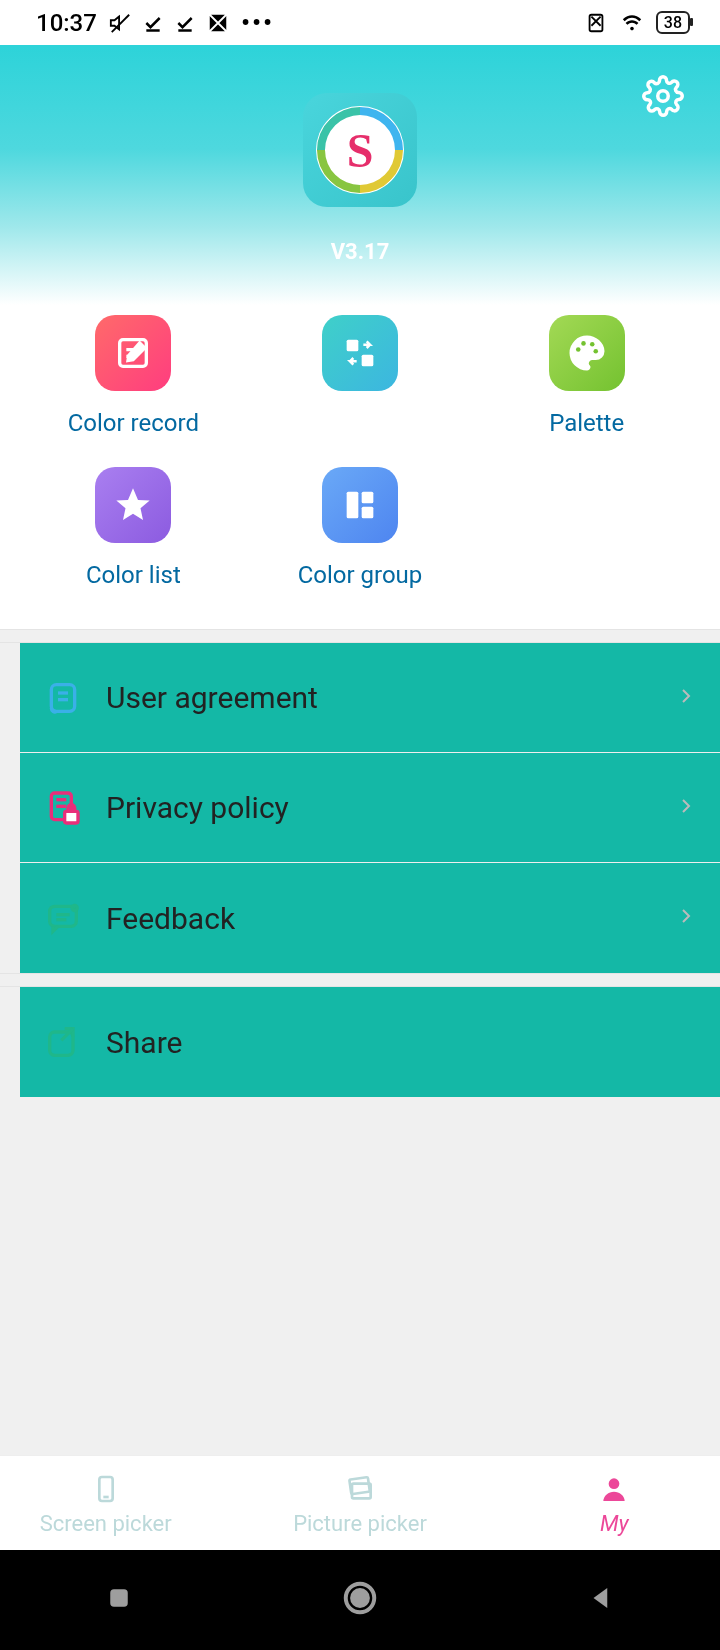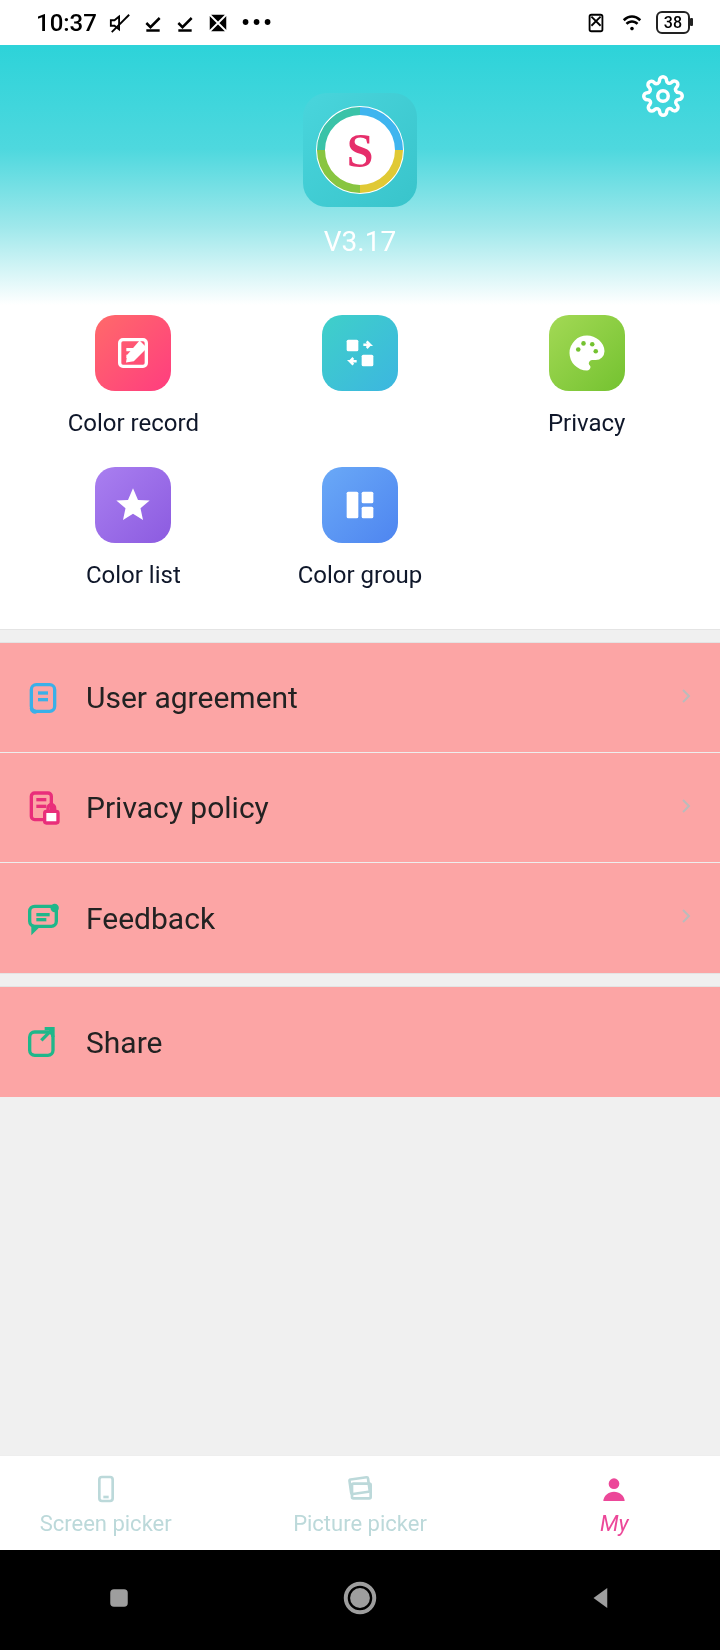--- a/index.html
+++ b/index.html
@@ -89,24 +89,24 @@
     height: 70px;
     border-radius: 50%;
     border: 8px solid transparent;
     border-top-color: #3fb5ef;
     border-right-color: #e0c935;
     border-bottom-color: #88c540;
     border-left-color: #3ac3a8;
     transform: rotate(45deg);
   }
   .version {
-    margin-top: 18px;
+    margin-top: 32px;
     color: #fff;
-    font-size: 28px;
-    font-weight: 400;
+    font-size: 22px;
+    font-weight: 700;
   }
   
   .grid-section {
     background: #fff;
     padding: 0 0 20px 0;
   }
   .grid {
     display: grid;
     grid-template-columns: repeat(3, 1fr);
     padding: 0 20px;
@@ -121,30 +121,30 @@
     width: 76px;
     height: 76px;
     border-radius: 20px;
     display: flex;
     align-items: center;
     justify-content: center;
     margin-bottom: 18px;
   }
   .grid-label {
     font-size: 24px;
-    color: #0f172a;
+    color: #0369a1;
   }
   .ic-record { background: linear-gradient(135deg, #ff6a6a, #ff3d7f); }
   .ic-conversion { background: linear-gradient(135deg, #3fd0c9, #3cb6e0); }
   .ic-palette { background: linear-gradient(135deg, #a3d955, #74c230); }
   .ic-list { background: linear-gradient(135deg, #a97ff0, #8c5be0); }
   .ic-group { background: linear-gradient(135deg, #6aa9f7, #4e85f0); }
   
   .divider-gap { height: 14px; background: #f0f0f0; border-top: 1px solid #e4e4e4; border-bottom: 1px solid #e4e4e4; }
-  .list-section { background: #fca5a5; }
+  .list-section { background: #14b8a6; margin-left: 20px; }
   .list-item {
     display: flex;
     align-items: center;
     height: 110px;
     padding: 0 22px;
     border-bottom: 1px solid #eee;
   }
   .list-item:last-child { border-bottom: none; }
   .list-icon {
     width: 42px;
@@ -282,21 +282,21 @@
     <div class="grid-item">
       <div class="grid-icon ic-palette">
         <svg width="42" height="42" viewBox="0 0 24 24" fill="#fff">
             <path d="M12 2a10 10 0 1 0 0 20c1 0 2-1 2-2s-1-1-1-2 1-2 2-2h2a5 5 0 0 0 5-5c0-5-5-9-10-9z"></path>
             <circle cx="7" cy="10" r="1.3" fill="#74c230"></circle>
             <circle cx="10" cy="6.5" r="1.3" fill="#74c230"></circle>
             <circle cx="15" cy="7" r="1.3" fill="#74c230"></circle>
             <circle cx="17" cy="11" r="1.3" fill="#74c230"></circle>
           </svg>
       </div>
-      <span class="grid-label">Privacy</span>
+      <span class="grid-label">Palette</span>
     </div>
     <div class="grid-item">
       <div class="grid-icon ic-list">
         <svg width="40" height="40" viewBox="0 0 24 24" fill="#fff">
             <polygon points="12 2 15 9 22 9.3 16.5 14 18 21 12 17.3 6 21 7.5 14 2 9.3 9 9"></polygon>
           </svg>
       </div>
       <span class="grid-label">Color list</span>
     </div>
     <div class="grid-item">

